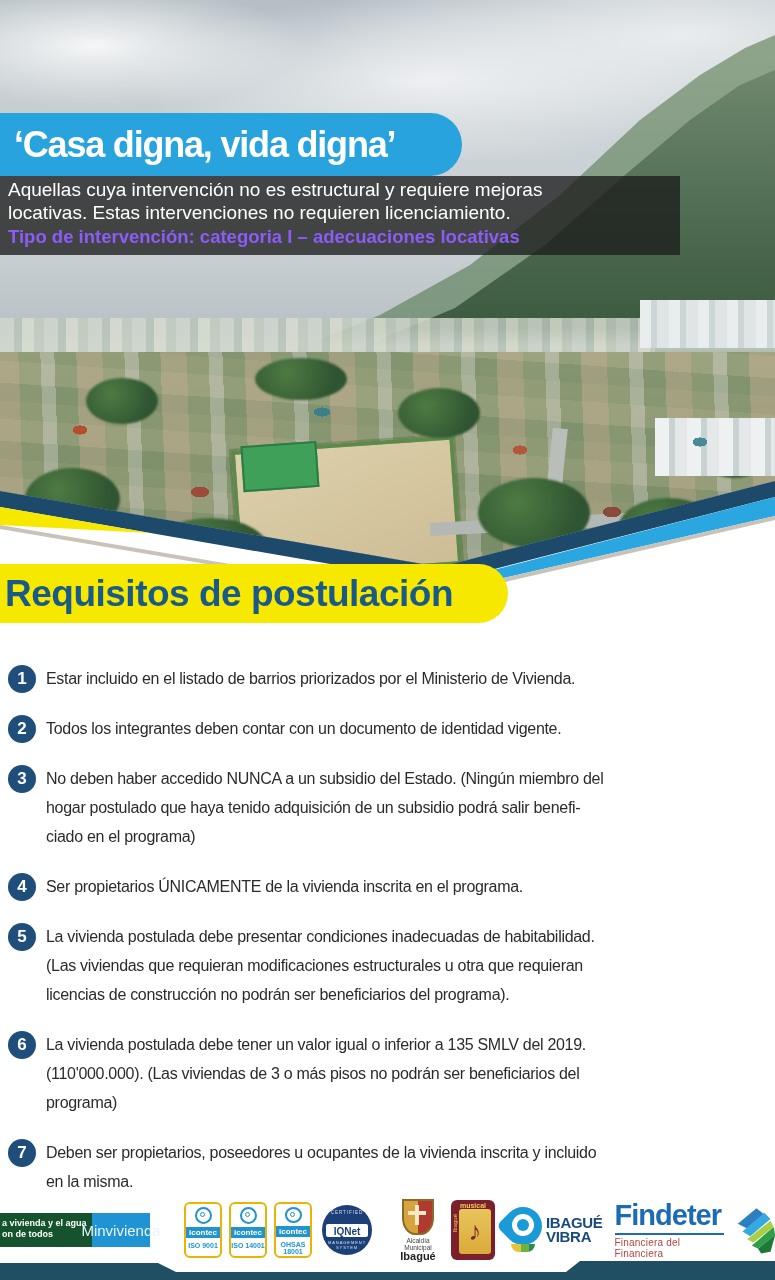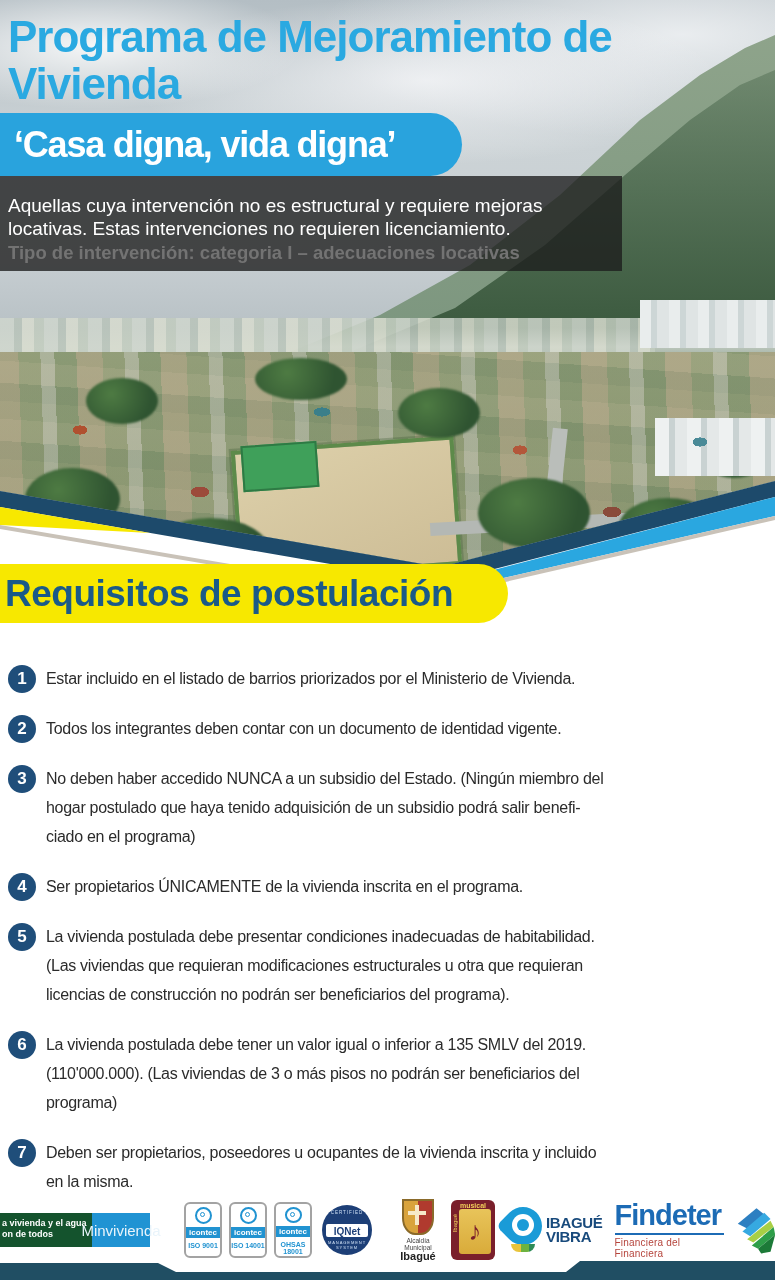--- a/index.html
+++ b/index.html
@@ -60,24 +60,24 @@
   .stripe-yellow{background:#f7e800;clip-path:polygon(0 507px,150px 533px,0 525px);}
   .stripe-gray-l{background:#c9c2b8;clip-path:polygon(0 525px,230px 564px,230px 568px,0 529px);}
   .stripe-gray-r{background:#c9c2b8;clip-path:polygon(451px 590px,775px 516px,775px 520px,453px 594px);}
 
   
   .main-title{position:absolute;left:8px;top:14px;color:#2aa9e1;font-weight:bold;
     font-size:44px;line-height:1.06;letter-spacing:-1px;white-space:pre-line;}
   .slogan-pill{position:absolute;left:0;top:113px;width:462px;height:63px;background:#29a3dd;
     border-radius:0 32px 32px 0;display:flex;align-items:center;box-sizing:border-box;padding-left:14px;}
   .slogan-pill span{color:#fff;font-weight:bold;font-size:36px;letter-spacing:-1.2px;}
-  .desc-box{position:absolute;left:0;top:176px;width:622px;box-sizing:border-box;
-    background:rgba(28,28,28,.78);padding:18px 8px 7px 8px;}
+  .desc-box{position:absolute;left:0;top:176px;width:680px;box-sizing:border-box;
+    background:rgba(28,28,28,.78);padding:2px 8px 7px 8px;}
   .desc-text{color:#fff;font-size:19px;line-height:1.22;white-space:pre-line;}
-  .desc-bold{color:#737373;font-size:18.5px;font-weight:bold;margin-top:2px;}
+  .desc-bold{color:#8b5cf6;font-size:18.5px;font-weight:bold;margin-top:2px;}
 
   
   .section-banner{position:absolute;left:0;top:564px;width:508px;height:59px;background:#f7e800;
     border-radius:0 39px 39px 0;display:flex;align-items:center;box-sizing:border-box;padding-left:5px;}
   .section-banner span{color:#1a5a88;font-weight:bold;font-size:37px;letter-spacing:-0.5px;}
 
   
   .requirements{position:absolute;left:8px;top:664px;width:760px;}
   .req{display:flex;margin-bottom:21px;}
   .req-num{flex:0 0 28px;width:28px;height:28px;border-radius:50%;background:#1f4e7a;color:#fff;
@@ -85,21 +85,21 @@
   .req-text{margin-left:10px;width:722px;font-size:16px;line-height:29px;color:#2b2b2b;
     letter-spacing:-0.3px;white-space:pre-line;}
 
   
   .footer{position:absolute;left:0;top:1198px;width:775px;height:64px;display:flex;align-items:center;}
   .mv-box{flex:0 0 auto;width:150px;height:34px;display:flex;}
   .mv-dark{width:92px;background:#14532d;color:#fff;font-size:9px;font-weight:bold;line-height:1.2;
     box-sizing:border-box;padding:5px 2px 0 2px;white-space:pre-line;}
   .mv-light{width:58px;background:#2093d3;color:#e9f4fb;font-size:15px;display:flex;align-items:center;justify-content:center;}
   .certs{display:flex;margin-left:34px;}
-  .icontec{width:38px;height:56px;border:2px solid #a3a3a3;border-radius:6px;background:#fff;box-sizing:border-box;
+  .icontec{width:38px;height:56px;border:2px solid #eab308;border-radius:6px;background:#fff;box-sizing:border-box;
     display:flex;flex-direction:column;align-items:center;overflow:hidden;margin-right:7px;}
   .spiral{width:13px;height:13px;border:2px solid #2193d1;border-radius:50%;position:relative;margin-top:3px;}
   .spiral::after{content:"";position:absolute;left:3px;top:3px;width:3px;height:3px;border:1.5px solid #2193d1;border-radius:50%;}
   .icontec-name{background:#2193d1;color:#fff;font-size:8px;font-weight:bold;width:100%;text-align:center;padding:1px 0;margin-top:3px;}
   .icontec-label{font-size:7px;color:#2193d1;font-weight:bold;margin-top:4px;text-align:center;line-height:1.1;white-space:pre-line;}
   .iqnet{flex:0 0 auto;width:50px;height:50px;border-radius:50%;background:#1d3f77;margin-left:3px;position:relative;overflow:hidden;}
   .iqnet-ring-top,.iqnet-ring-bottom{position:absolute;width:100%;text-align:center;color:#cfe0f5;font-size:4.5px;letter-spacing:1px;}
   .iqnet-ring-top{top:5px;}
   .iqnet-ring-bottom{bottom:5px;transform:scale(.9);}
   .iqnet-band{position:absolute;left:4px;right:4px;top:19px;height:13px;background:#fff;border-radius:2px;}
@@ -163,22 +163,20 @@
     <div class="towers"></div>
     <div class="roofs"></div>
   </div>
 
   <div class="stripe stripe-navy"></div>
   <div class="stripe stripe-cyan"></div>
   <div class="stripe stripe-yellow"></div>
   <div class="stripe stripe-gray-l"></div>
   <div class="stripe stripe-gray-r"></div>
 
-  <div class="main-title">Programa de Mejoramiento de
-Vivienda</div>
   <div class="slogan-pill">
     <span>‘Casa digna, vida digna’</span>
   </div>
   <div class="desc-box">
     <div class="desc-text">Aquellas cuya intervención no es estructural y requiere mejoras
 locativas. Estas intervenciones no requieren licenciamiento.</div>
     <div class="desc-bold">Tipo de intervención: categoria I – adecuaciones locativas</div>
   </div>
 
   <div class="section-banner">

